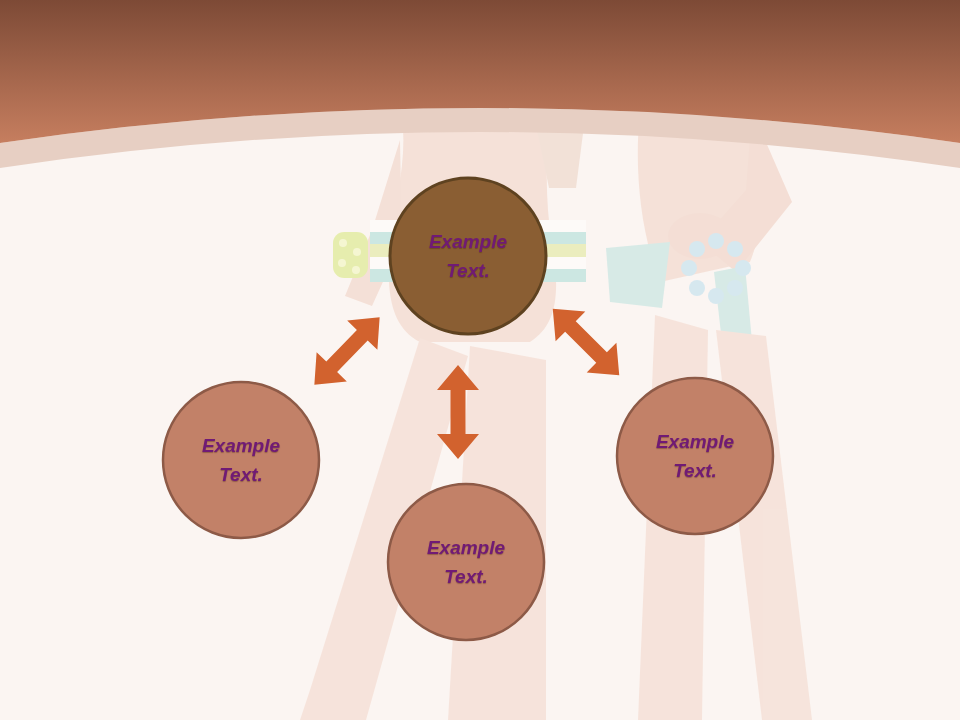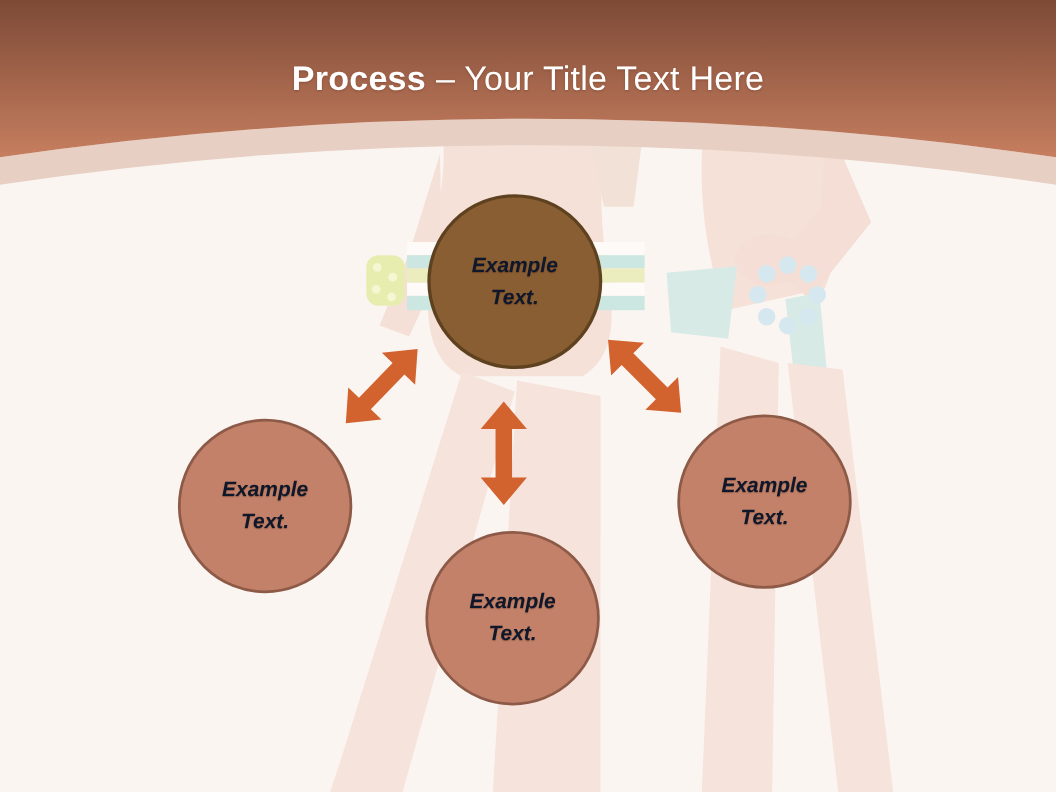--- a/index.html
+++ b/index.html
@@ -30,21 +30,21 @@
   .slide-title .t-rest { font-weight: normal; margin-left: 9px; }
   .node-label {
     position: absolute;
     z-index: 5;
     width: 156px;
     height: 156px;
     display: flex;
     align-items: center;
     justify-content: center;
     text-align: center;
-    color: #0f172a;
+    color: #701a75;
     font-weight: bold;
     font-style: italic;
     font-size: 19px;
     line-height: 1.55;
     white-space: pre-line;
     text-shadow: 0 1px 1px rgba(60,30,15,0.35);
     pointer-events: none;
   }
   .label-top    { left: 390px; top: 178px; }
   .label-left   { left: 163px; top: 382px; }
@@ -134,17 +134,14 @@
     <defs>
       <linearGradient id="hdrGrad" x1="0" y1="0" x2="0" y2="1">
         <stop offset="0" stop-color="#7d4a36"></stop>
         <stop offset="1" stop-color="#c67e5f"></stop>
       </linearGradient>
     </defs>
     <path d="M0,143 Q480,73 960,143 L960,168 Q480,96 0,168 Z" fill="#e7cfc3"></path>
     <path fill="url(#hdrGrad)" d="M0,0 H960 V143 Q480,73 0,143 Z"></path>
   </svg>
 
-  <div class="slide-title">
-    <span class="t-bold">Process</span><span class="t-rest">– Your Title Text Here</span>
-  </div>
 
 </div>
 
 </body></html>

